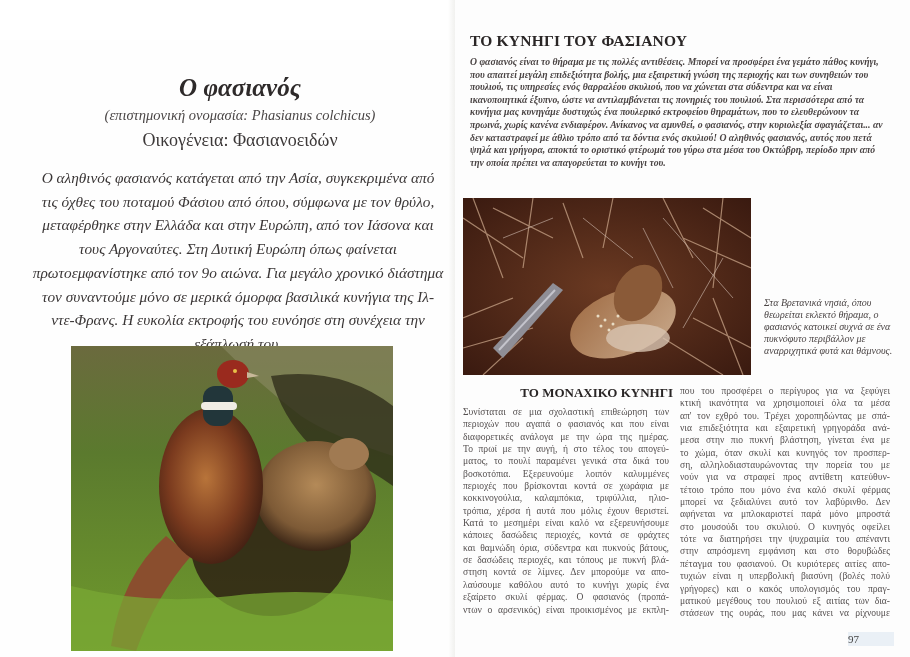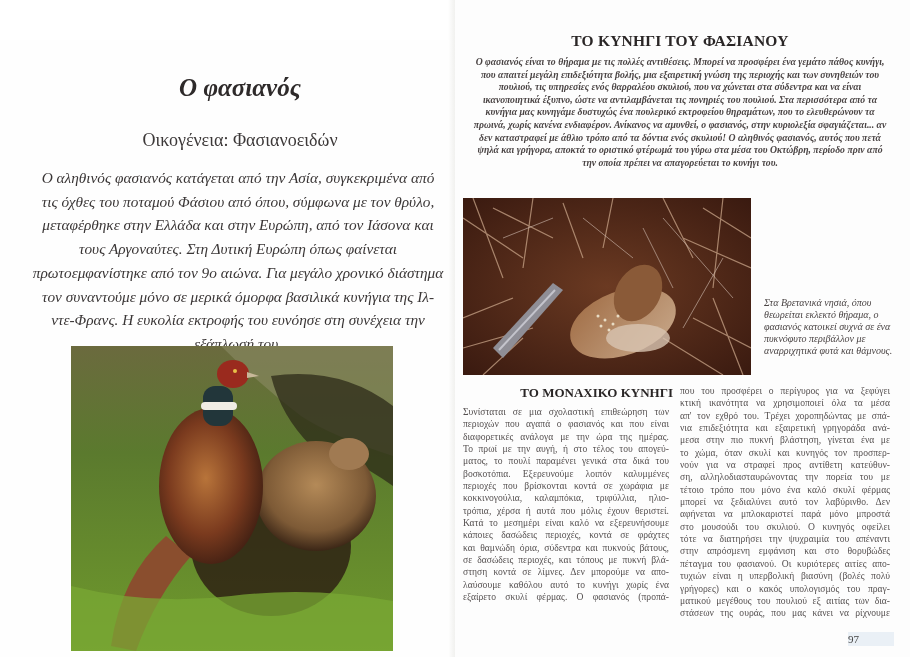--- a/index.html
+++ b/index.html
@@ -26,40 +26,41 @@
 
   .photo-left { position: absolute; left: 71px; top: 306px; width: 322px; height: 305px; overflow: hidden; }
   .photo-right { position: absolute; left: 463px; top: 198px; width: 288px; height: 177px; overflow: hidden; }
   .photo svg { display: block; width: 100%; height: 100%; }
 
   .page-num { position: absolute; font-size: 11px; color: #444; text-align: left;
     background: #eaf0f6; width: 46px; height: 14px; line-height: 14px; }
   .pn-left { left: 6px; top: 628px; }
   .pn-right { left: 848px; top: 632px; }
 
-  .r-heading { position: absolute; left: 470px; top: 32px; width: 420px; text-align: center;
+  .r-heading { position: absolute; left: 470px; top: 32px; width: 420px; text-align: left;
     font-size: 15.5px; font-weight: bold; color: #2a2626; letter-spacing: 0.2px; }
-  .r-lead { position: absolute; left: 470px; top: 56px; width: 420px; text-align: center; margin: 0;
+  .r-lead { position: absolute; left: 470px; top: 56px; width: 420px; text-align: left; margin: 0;
     font-size: 9.7px; font-style: italic; font-weight: bold; line-height: 12.6px; color: #4a4444; }
 
   .caption { position: absolute; left: 764px; top: 297px; width: 132px; margin: 0;
     font-size: 10px; font-style: italic; line-height: 12px; color: #4a4444; }
 
   .sec-heading { position: absolute; left: 463px; top: 385px; width: 210px;
     font-size: 13px; font-weight: bold; color: #2a2626; text-align: right; }
   .col { position: absolute; margin: 0; font-size: 9.6px; line-height: 12.35px; color: #555050; text-align: justify; }
   .col span { display: block; white-space: nowrap; text-align: justify; text-align-last: justify; }
   .col-1 { left: 463px; top: 406px; width: 206px; }
   .col-2 { left: 680px; top: 385px; width: 210px; }
 </style>
 </head>
 <body>
 
 <div class="page page-left">
   <div class="title">Ο φασιανός</div>
+  <div class="subtitle">(επιστημονική ονομασία: Phasianus colchicus)</div>
   <div class="family">Οικογένεια: Φασιανοειδών</div>
   <p class="intro">Ο αληθινός φασιανός κατάγεται από την Ασία, συγκεκριμένα από τις όχθες του ποταμού Φάσιου από όπου, σύμφωνα με τον θρύλο, μεταφέρθηκε στην Ελλάδα και στην Ευρώπη, από τον Ιάσονα και τους Αργοναύτες. Στη Δυτική Ευρώπη όπως φαίνεται πρωτοεμφανίστηκε από τον 9ο αιώνα. Για μεγάλο χρονικό διάστημα τον συναντούμε μόνο σε μερικά όμορφα βασιλικά κυνήγια της Ιλ-ντε-Φρανς. Η ευκολία εκτροφής του ευνόησε στη συνέχεια την εξάπλωσή του.</p>
 
   <div class="photo photo-left">
     <svg viewBox="0 0 322 305" preserveAspectRatio="none">
       <defs>
         <linearGradient id="grassL" x1="0" y1="0" x2="0" y2="1">
           <stop offset="0" stop-color="#6b6a3e"></stop>
           <stop offset="0.35" stop-color="#5b7a2e"></stop>
           <stop offset="1" stop-color="#6f9a2c"></stop>
@@ -152,31 +153,32 @@
   <span>περιοχές που βρίσκονται κοντά σε χωράφια με</span>
   <span>κοκκινογούλια, καλαμπόκια, τριφύλλια, ηλιο-</span>
   <span>τρόπια, χέρσα ή αυτά που μόλις έχουν θεριστεί.</span>
   <span>Κατά το μεσημέρι είναι καλό να εξερευνήσουμε</span>
   <span>κάποιες δασώδεις περιοχές, κοντά σε φράχτες</span>
   <span>και θαμνώδη όρια, σύδεντρα και πυκνούς βάτους,</span>
   <span>σε δασώδεις περιοχές, και τόπους με πυκνή βλά-</span>
   <span>στηση κοντά σε λίμνες. Δεν μπορούμε να απο-</span>
   <span>λαύσουμε καθόλου αυτό το κυνήγι χωρίς ένα</span>
   <span>εξαίρετο σκυλί φέρμας. Ο φασιανός (προπά-</span>
+  <span>ντων ο αρσενικός) είναι προικισμένος με εκπλη-</span>
 </div>
 
 <div class="col col-2">
   <span>που του προσφέρει ο περίγυρος για να ξεφύγει</span>
   <span>κτική ικανότητα να χρησιμοποιεί όλα τα μέσα</span>
   <span>απ' τον εχθρό του. Τρέχει χοροπηδώντας με σπά-</span>
   <span>νια επιδεξιότητα και εξαιρετική γρηγοράδα ανά-</span>
   <span>μεσα στην πιο πυκνή βλάστηση, γίνεται ένα με</span>
   <span>το χώμα, όταν σκυλί και κυνηγός τον προσπερ-</span>
+  <span>ση, αλληλοδιασταυρώνοντας την πορεία του με</span>
   <span>νούν για να στραφεί προς αντίθετη κατεύθυν-</span>
-  <span>ση, αλληλοδιασταυρώνοντας την πορεία του με</span>
   <span>τέτοιο τρόπο που μόνο ένα καλό σκυλί φέρμας</span>
   <span>μπορεί να ξεδιαλύνει αυτό τον λαβύρινθο. Δεν</span>
   <span>αφήνεται να μπλοκαριστεί παρά μόνο μπροστά</span>
   <span>στο μουσούδι του σκυλιού. Ο κυνηγός οφείλει</span>
   <span>τότε να διατηρήσει την ψυχραιμία του απέναντι</span>
   <span>στην απρόσμενη εμφάνιση και στο θορυβώδες</span>
   <span>πέταγμα του φασιανού. Οι κυριότερες αιτίες απο-</span>
   <span>τυχιών είναι η υπερβολική βιασύνη (βολές πολύ</span>
   <span>γρήγορες) και ο κακός υπολογισμός του πραγ-</span>
   <span>ματικού μεγέθους του πουλιού εξ αιτίας των δια-</span>

